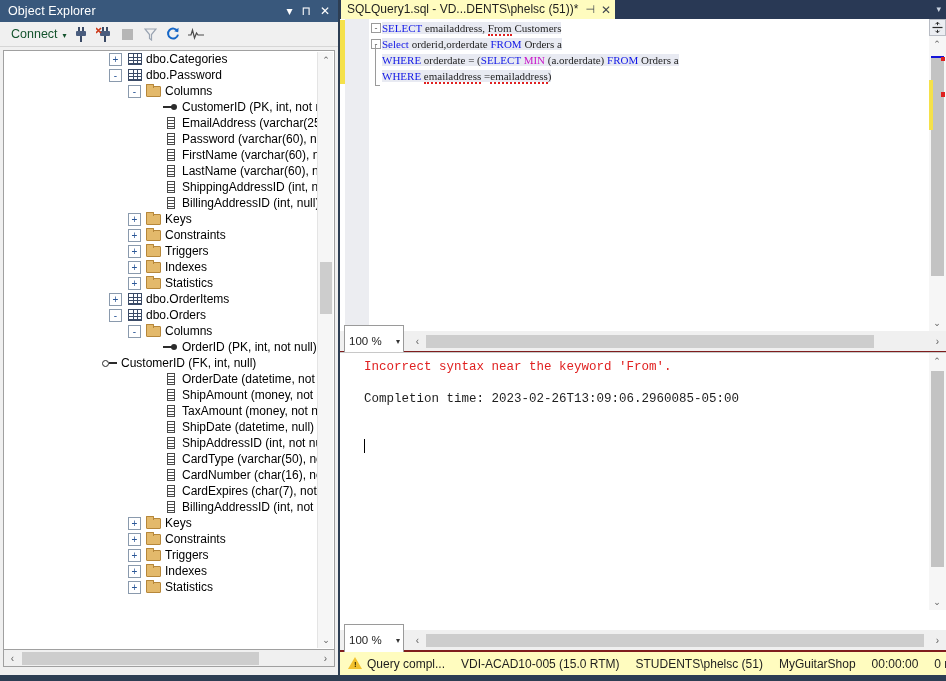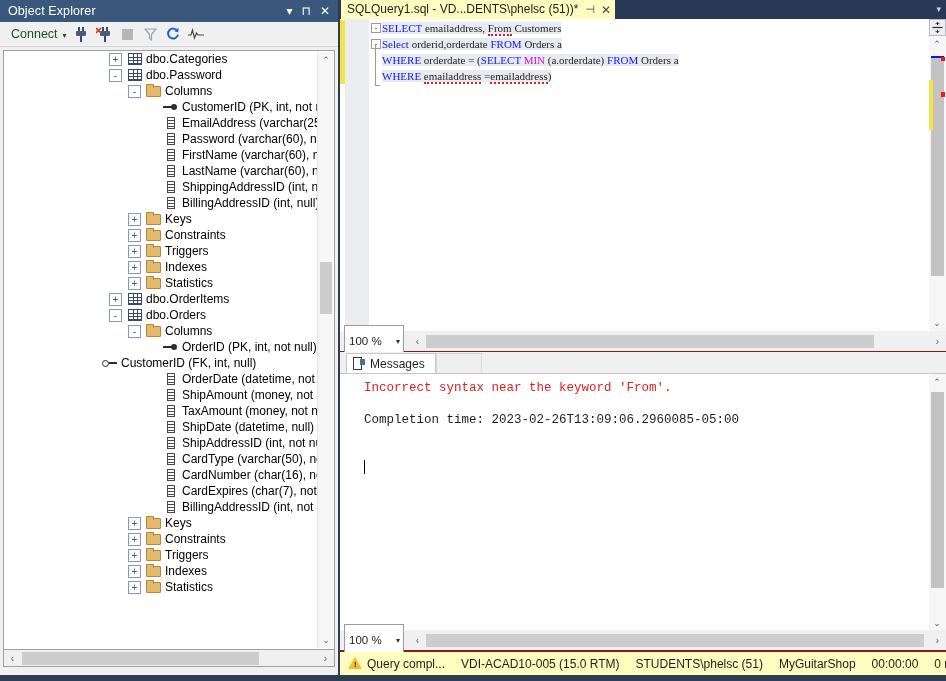--- a/index.html
+++ b/index.html
@@ -524,27 +524,20 @@
       <div class="zoom-hsb">
         <div class="hsb-arw">‹</div>
         <div class="zoom-hsb-track">
           <div class="zoom-hsb-thumb" style="left:0;width:448px;"></div>
         </div>
         <div class="hsb-arw">›</div>
       </div>
     </div>
 
     <div class="results-pane" style="top:352px;height:278px;">
-      <div class="res-tabs">
-        <div class="res-tab">
-          <span class="i-msg"></span>
-          <span>Messages</span>
-        </div>
-        <div class="res-tab-blank"></div>
-      </div>
       <div class="msg-body" style="height:257px;">
         <div class="msg-text" id="msgtext"><span class="msg-err">Incorrect syntax near the keyword 'From'.</span><span class="msg-norm"></span><span class="msg-norm">Completion time: 2023-02-26T13:09:06.2960085-05:00</span></div>
         <div class="msg-caret"></div>
         <div class="msg-vsb" style="height:257px;">
           <div class="sb-arw">⌃</div>
           <div class="msg-vsb-thumb"></div>
           <div class="sb-arw" style="position:absolute;bottom:0;left:0;">⌄</div>
         </div>
       </div>
     </div>

